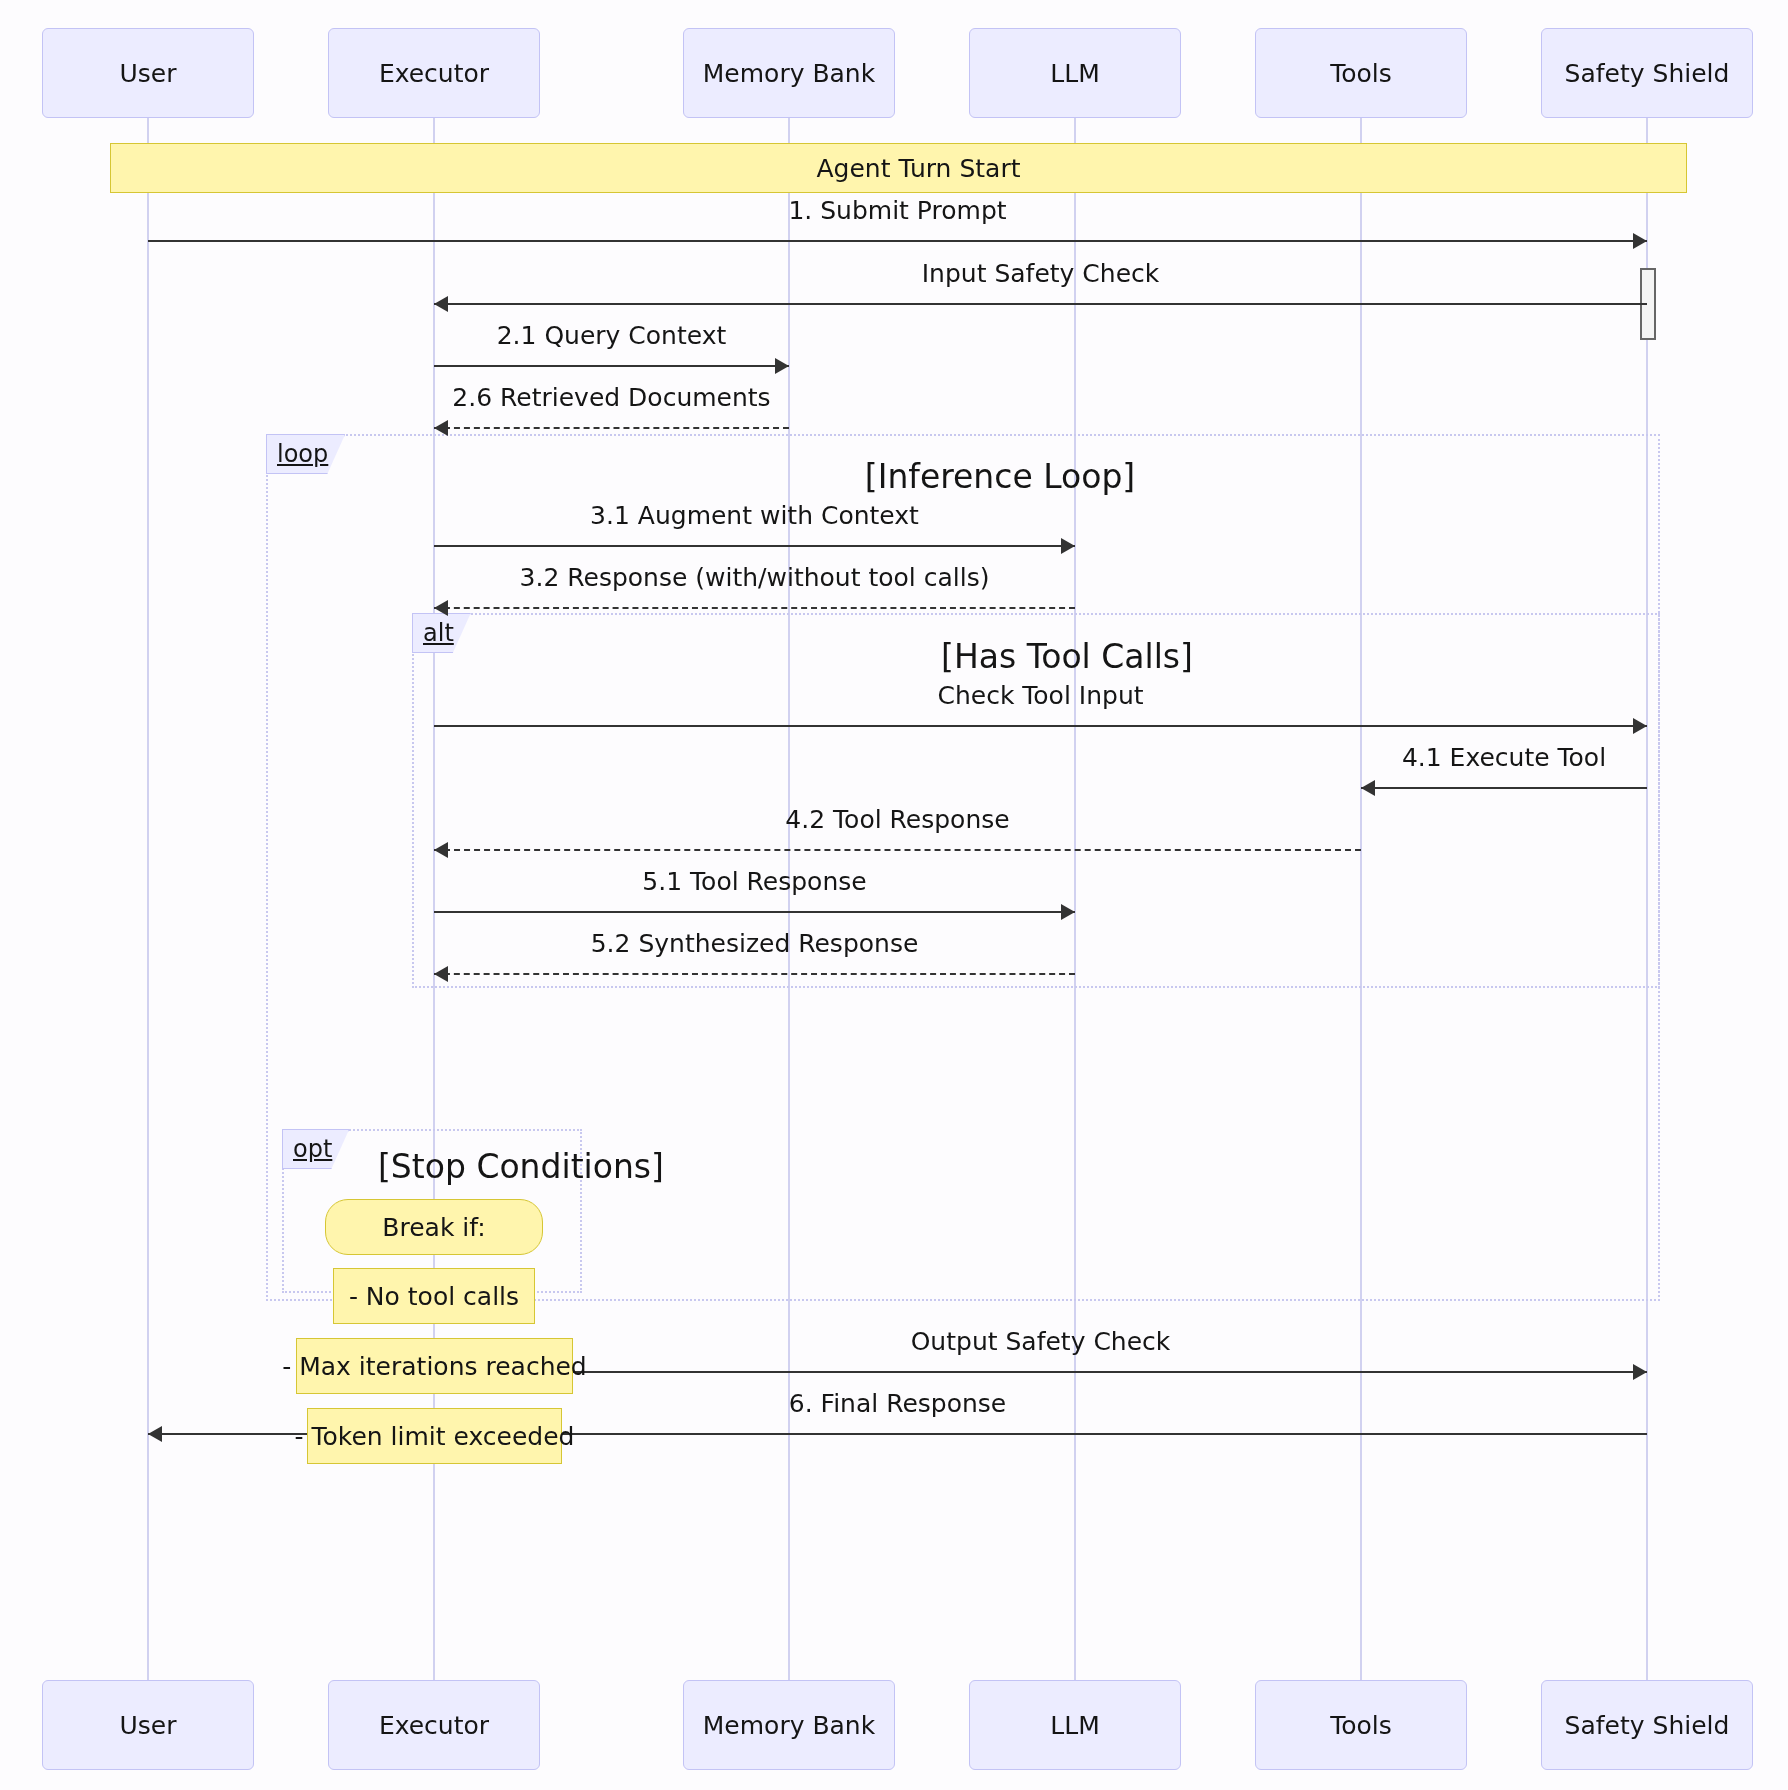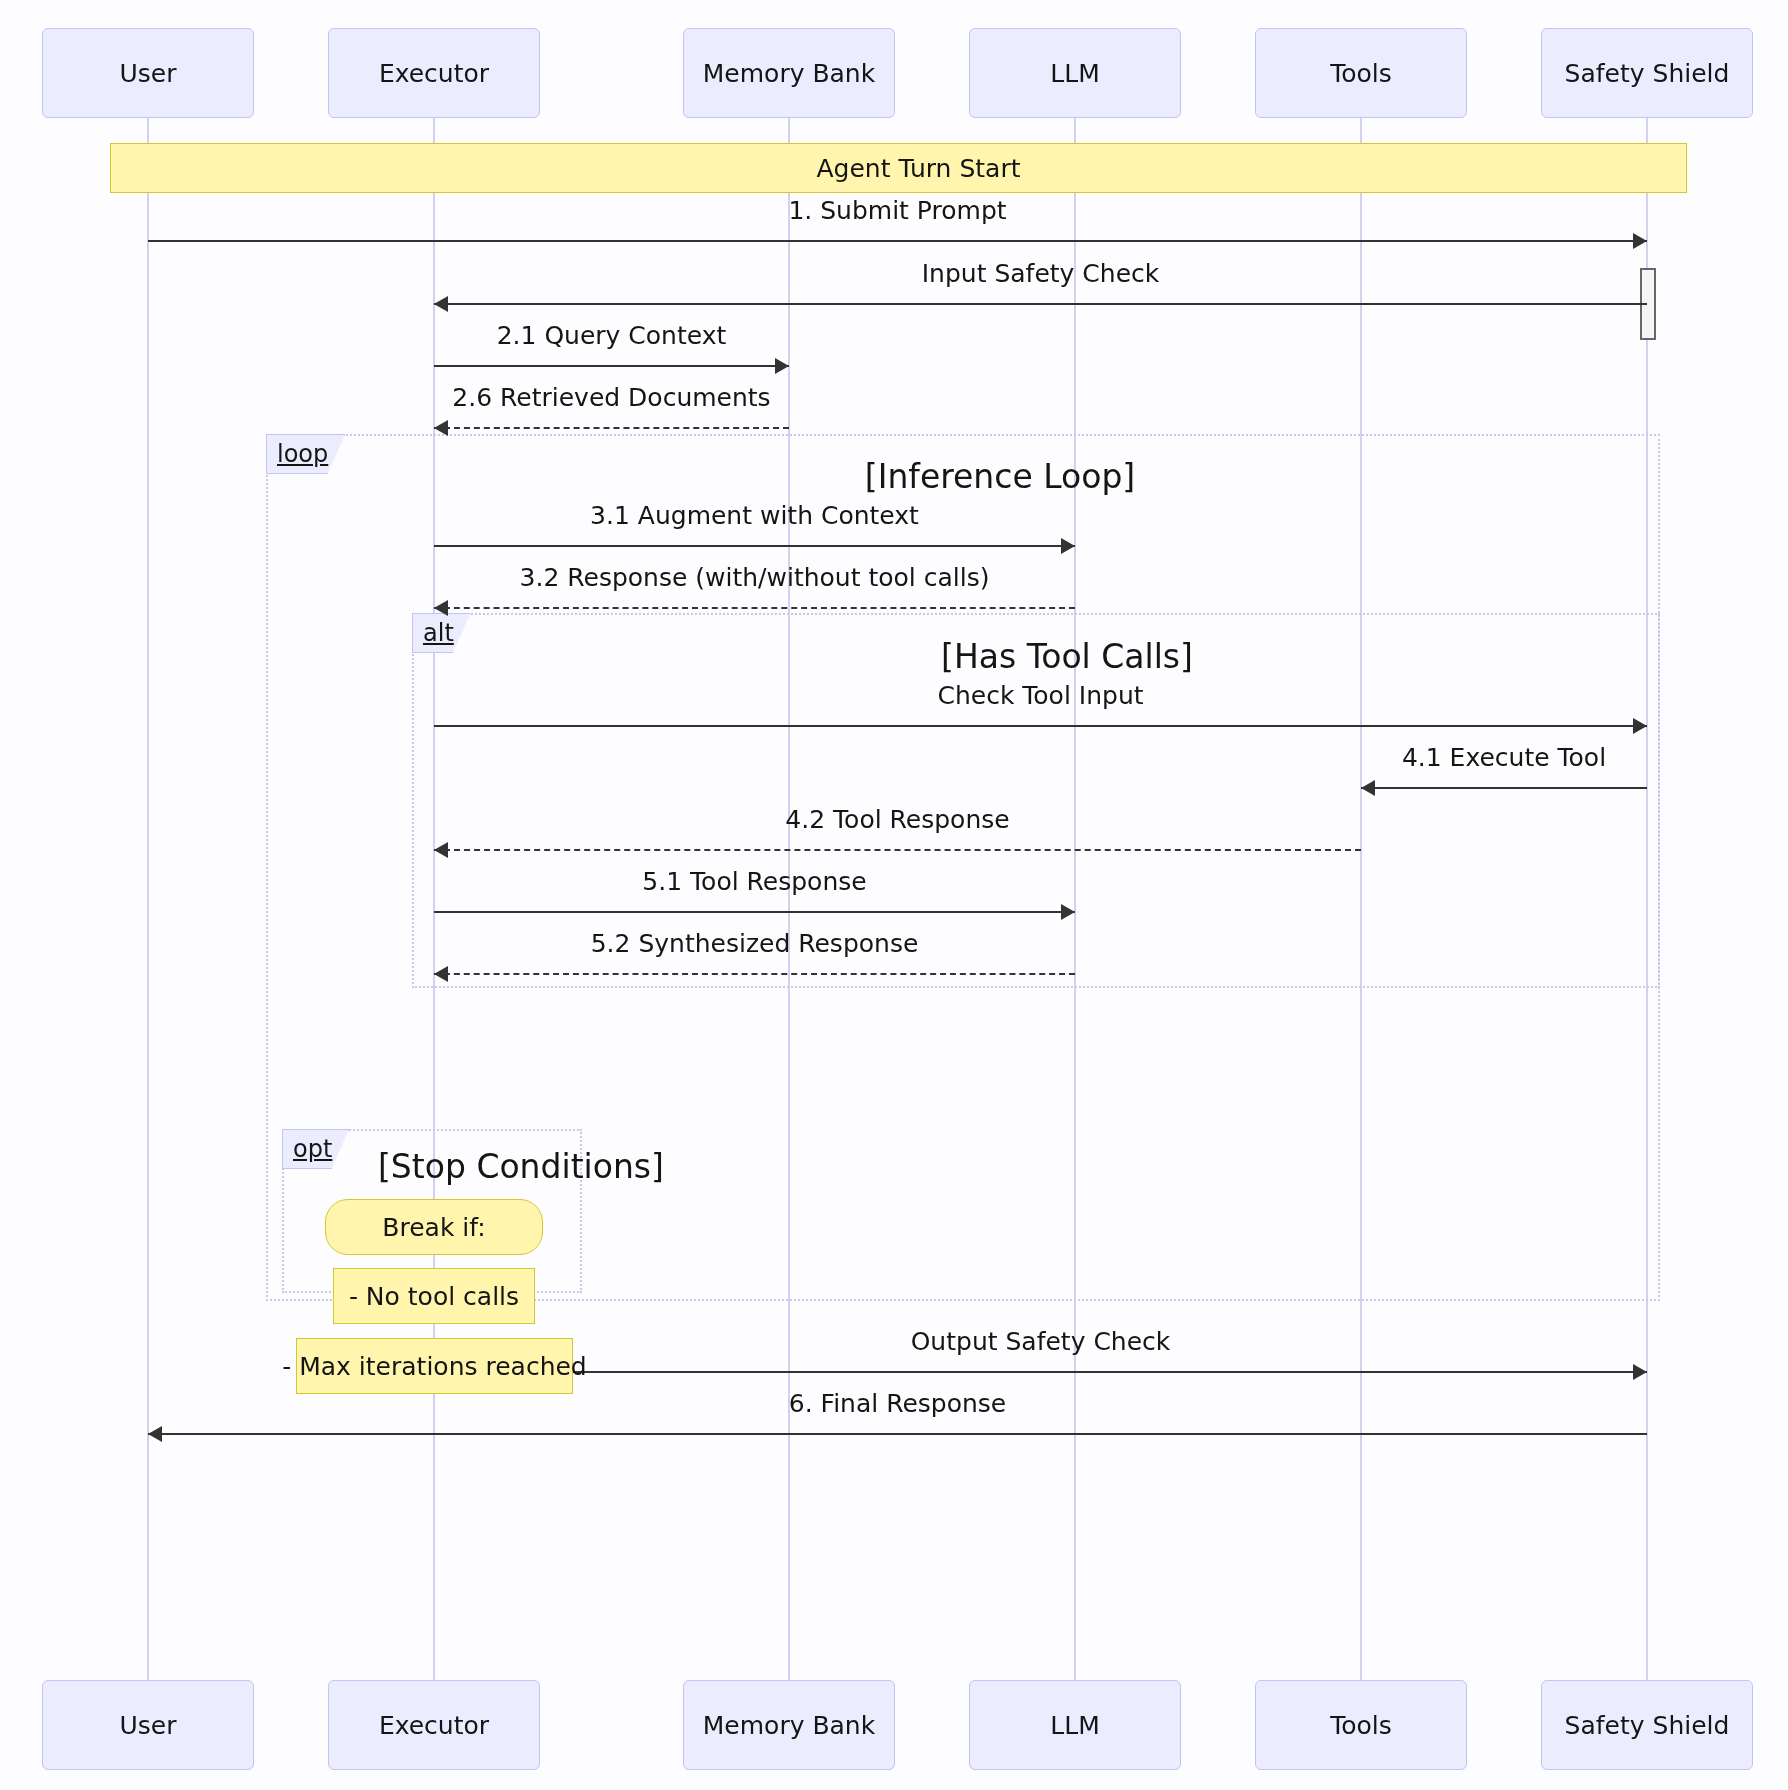--- a/index.html
+++ b/index.html
@@ -170,20 +170,21 @@
     <div class="msg-label" style="left: 754.5px; top: 929px;">5.2 Synthesized Response</div>
     <div class="msg-line" style="left: 434px; top: 1371px; width: 1213px;"></div>
     <div class="arrow-head right" style="left: 1633px; top: 1364px;"></div>
     <div class="msg-label" style="left: 1040.5px; top: 1327px;">Output Safety Check</div>
     <div class="msg-line" style="left: 148px; top: 1433px; width: 1499px;"></div>
     <div class="arrow-head left" style="left: 148px; top: 1426px;"></div>
     <div class="msg-label" style="left: 897.5px; top: 1389px;">6. Final Response</div>
     <div class="note" style="left: 325px; top: 1199px; width: 218px; height: 56px; border-radius: 23px;">Break if:</div>
     <div class="note" style="left: 333px; top: 1268px; width: 202px; height: 56px;">- No tool calls</div>
     <div class="note" style="left: 296px; top: 1338px; width: 277px; height: 56px;">- Max iterations reached</div>
+    <div class="note" style="left: 307px; top: 1408px; width: 255px; height: 56px;">- Token limit exceeded</div>
     <div class="actor-box" style="left: 42px; top: 28px; width: 212px; height: 90px;">User</div>
     <div class="actor-box" style="left: 42px; top: 1680px; width: 212px; height: 90px;">User</div>
     <div class="actor-box" style="left: 328px; top: 28px; width: 212px; height: 90px;">Executor</div>
     <div class="actor-box" style="left: 328px; top: 1680px; width: 212px; height: 90px;">Executor</div>
     <div class="actor-box" style="left: 683px; top: 28px; width: 212px; height: 90px;">Memory Bank</div>
     <div class="actor-box" style="left: 683px; top: 1680px; width: 212px; height: 90px;">Memory Bank</div>
     <div class="actor-box" style="left: 969px; top: 28px; width: 212px; height: 90px;">LLM</div>
     <div class="actor-box" style="left: 969px; top: 1680px; width: 212px; height: 90px;">LLM</div>
     <div class="actor-box" style="left: 1255px; top: 28px; width: 212px; height: 90px;">Tools</div>
     <div class="actor-box" style="left: 1255px; top: 1680px; width: 212px; height: 90px;">Tools</div>

